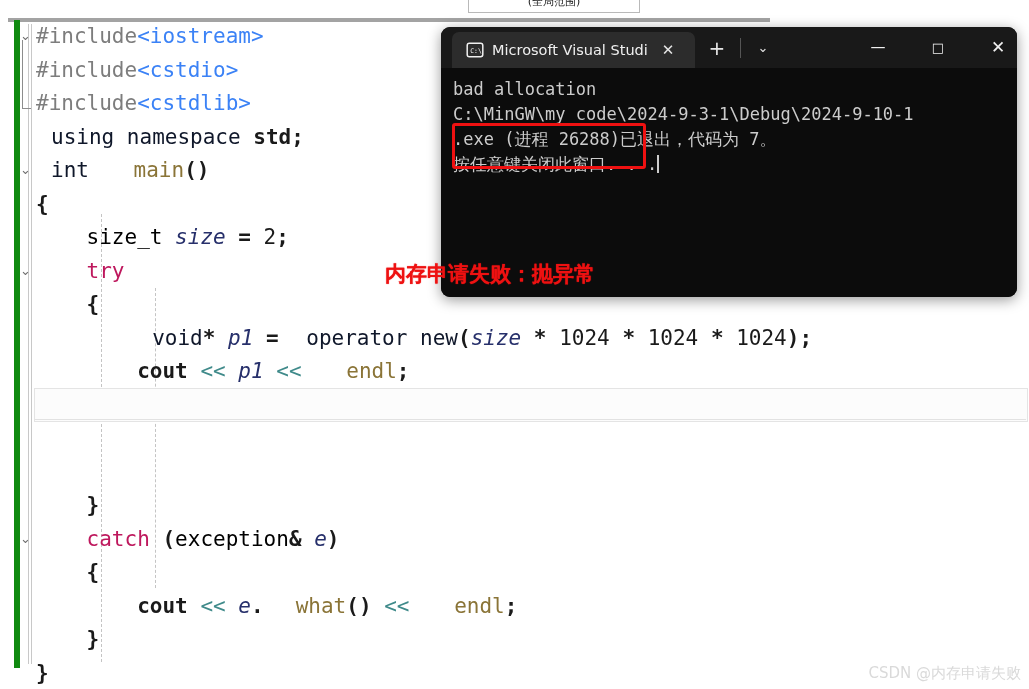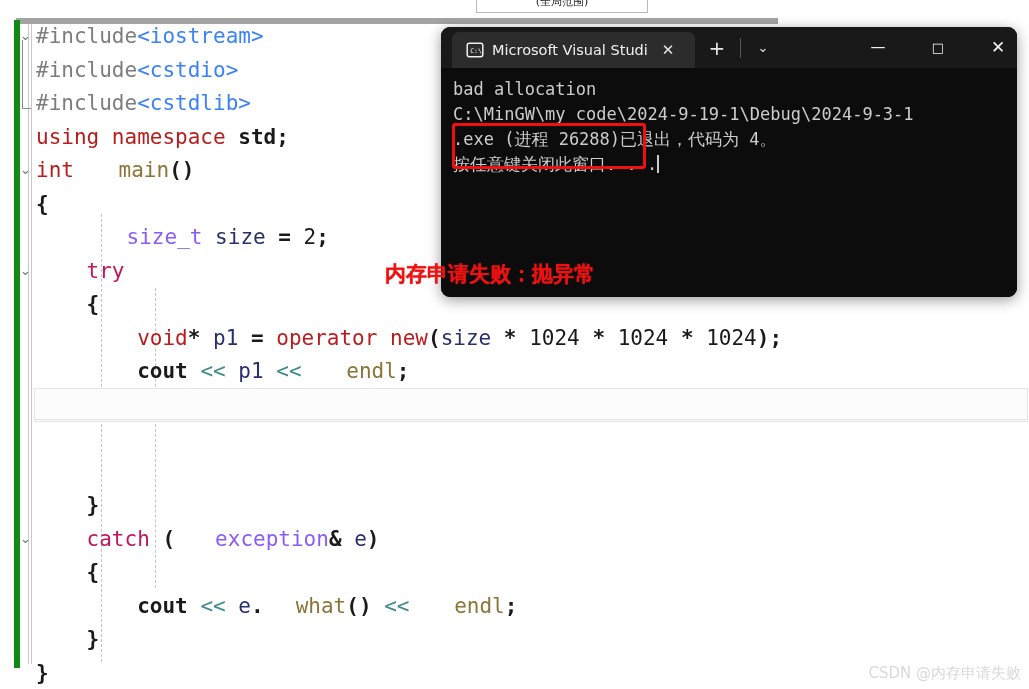--- a/index.html
+++ b/index.html
@@ -9,22 +9,22 @@
     font-family:"DejaVu Sans Mono",monospace;
   }
 
   
   #editor-pane{
     position:absolute;left:0;top:0;width:1029px;height:689px;
     background:#ffffff;
   }
   
   #vs-navbar{
-    position:absolute;left:16px;top:0;width:762px;height:18px;
-    background:#ffffff;border-bottom:6px solid #a3a3a3;
+    position:absolute;left:8px;top:0;width:762px;height:18px;
+    background:#ffffff;border-bottom:4px solid #a3a3a3;
     overflow:hidden;
   }
   #vs-scope-box{
     position:absolute;left:460px;top:-7px;width:170px;height:18px;
     border:1px solid #b9b9b9;background:#fff;
     font-family:"DejaVu Sans",sans-serif;font-size:11px;color:#1a1a1a;
     line-height:16px;text-align:center;overflow:hidden;white-space:nowrap;
   }
 
   
@@ -41,26 +41,26 @@
   
   #code{
     position:absolute;left:36px;top:20px;width:990px;height:660px;
     font-family:"DejaVu Sans Mono",monospace;
     font-size:21px;line-height:33.5px;white-space:pre;color:#1a1a1a;
     letter-spacing:0px;
   }
   .ln{height:33.5px;position:relative;}
   .pp{color:#7d7d7d;}          
   .inc{color:#3b82f6;}         
-  .kw{color:#b91c1c;}          
+  .kw{color:#0f172a;margin-left:15px;}          
   .kw2{color:#be185d;}         
-  .type{color:#8b5cf6;margin-left:40px;}        
+  .type{color:#000000;}        
   .fn{color:#8a7437;padding-left:32px;}
   .strm{color:#3f8a8a;}        
-  .var{color:#27306b;}
+  .var{color:#27306b;font-style:italic;}
   .num{color:#1a1a1a;}
   .plain{color:#1a1a1a;font-weight:bold;}
 
   
   .chev{
     position:absolute;left:-16px;top:11px;width:10px;height:10px;
     color:#6f6f6f;font-size:13px;line-height:10px;
     font-family:"DejaVu Sans",sans-serif;
   }
   
@@ -207,20 +207,20 @@
     <span id="new-tab">+</span>
     <span id="tab-divider"></span>
     <span id="tab-dropdown">⌄</span>
 
     <span class="wc" id="wc-min">—</span>
     <span class="wc" id="wc-max">□</span>
     <span class="wc" id="wc-close">✕</span>
   </div>
 
   <div id="console-body">
-    <div id="console-text"><span class="l">bad allocation</span><span class="l">C:\MinGW\my_code\2024-9-19-1\Debug\2024-9-3-1</span><span class="l">.exe (进程 26288)已退出，代码为 4。</span><span class="l">按任意键关闭此窗口. . .<span id="caret"></span></span></div>
+    <div id="console-text"><span class="l">bad allocation</span><span class="l">C:\MinGW\my_code\2024-9-3-1\Debug\2024-9-10-1</span><span class="l">.exe (进程 26288)已退出，代码为 7。</span><span class="l">按任意键关闭此窗口. . .<span id="caret"></span></span></div>
     <div id="bad-alloc-box"></div>
   </div>
 </div>
 
 <div id="annotation">内存申请失败：抛异常</div>
 
 <div id="watermark">CSDN @内存申请失败</div>
 
 </body></html>

